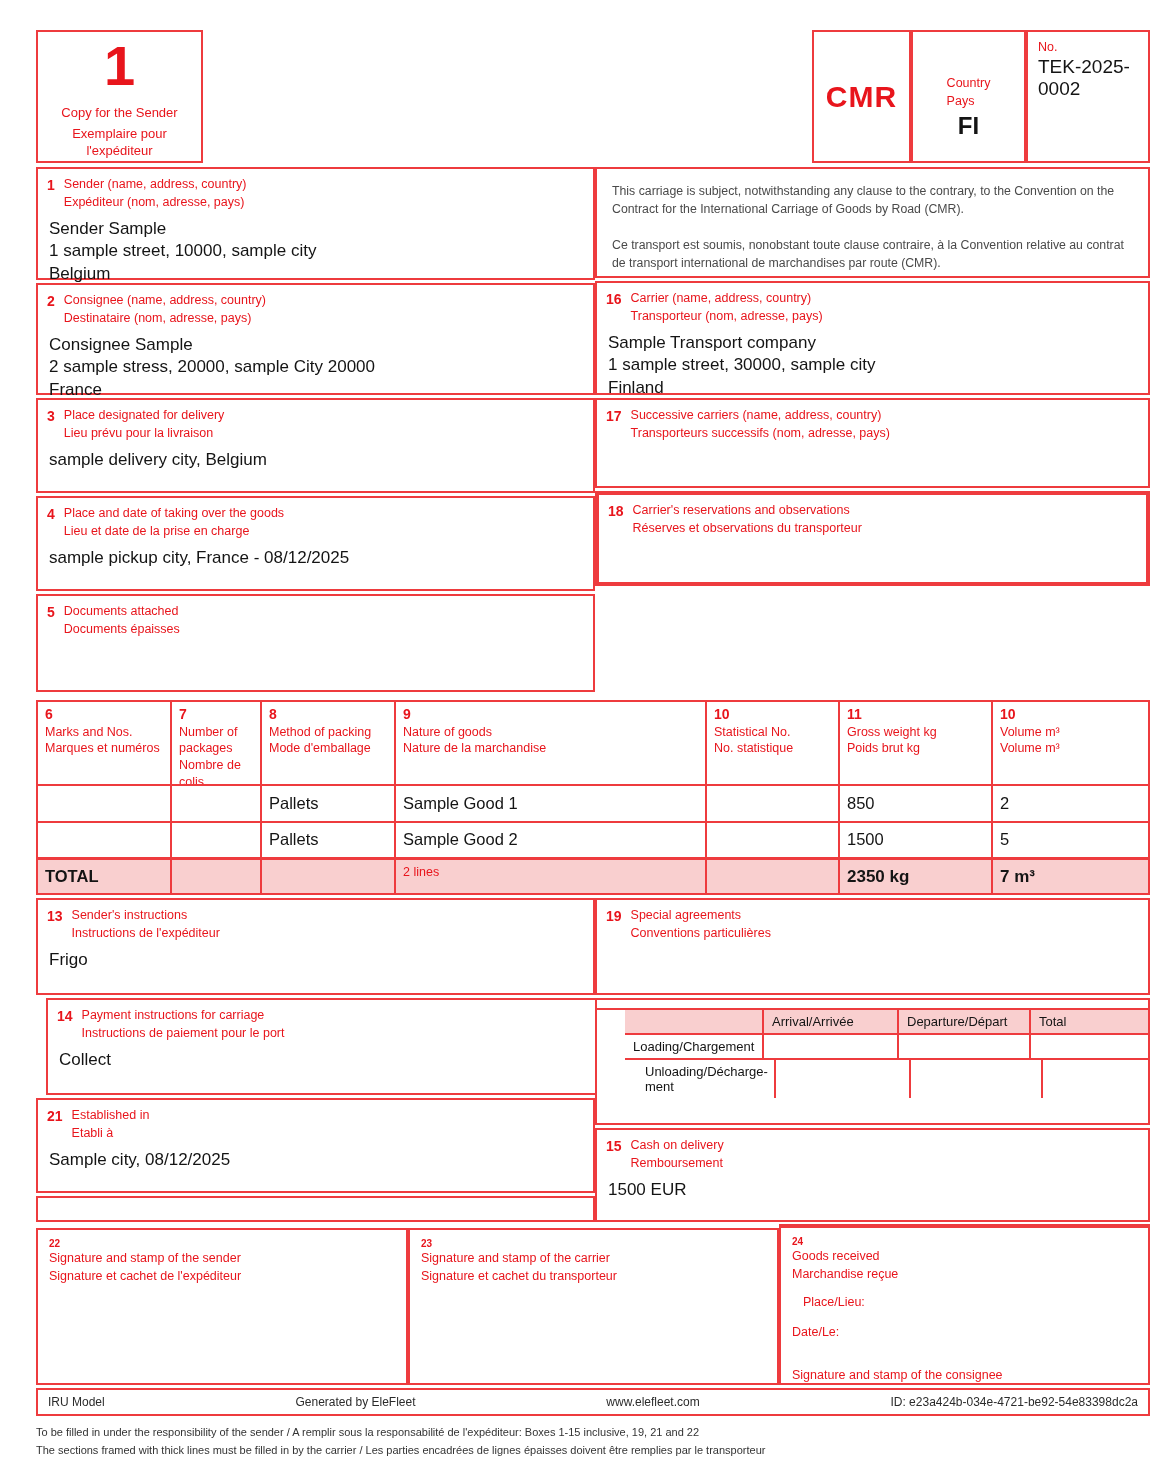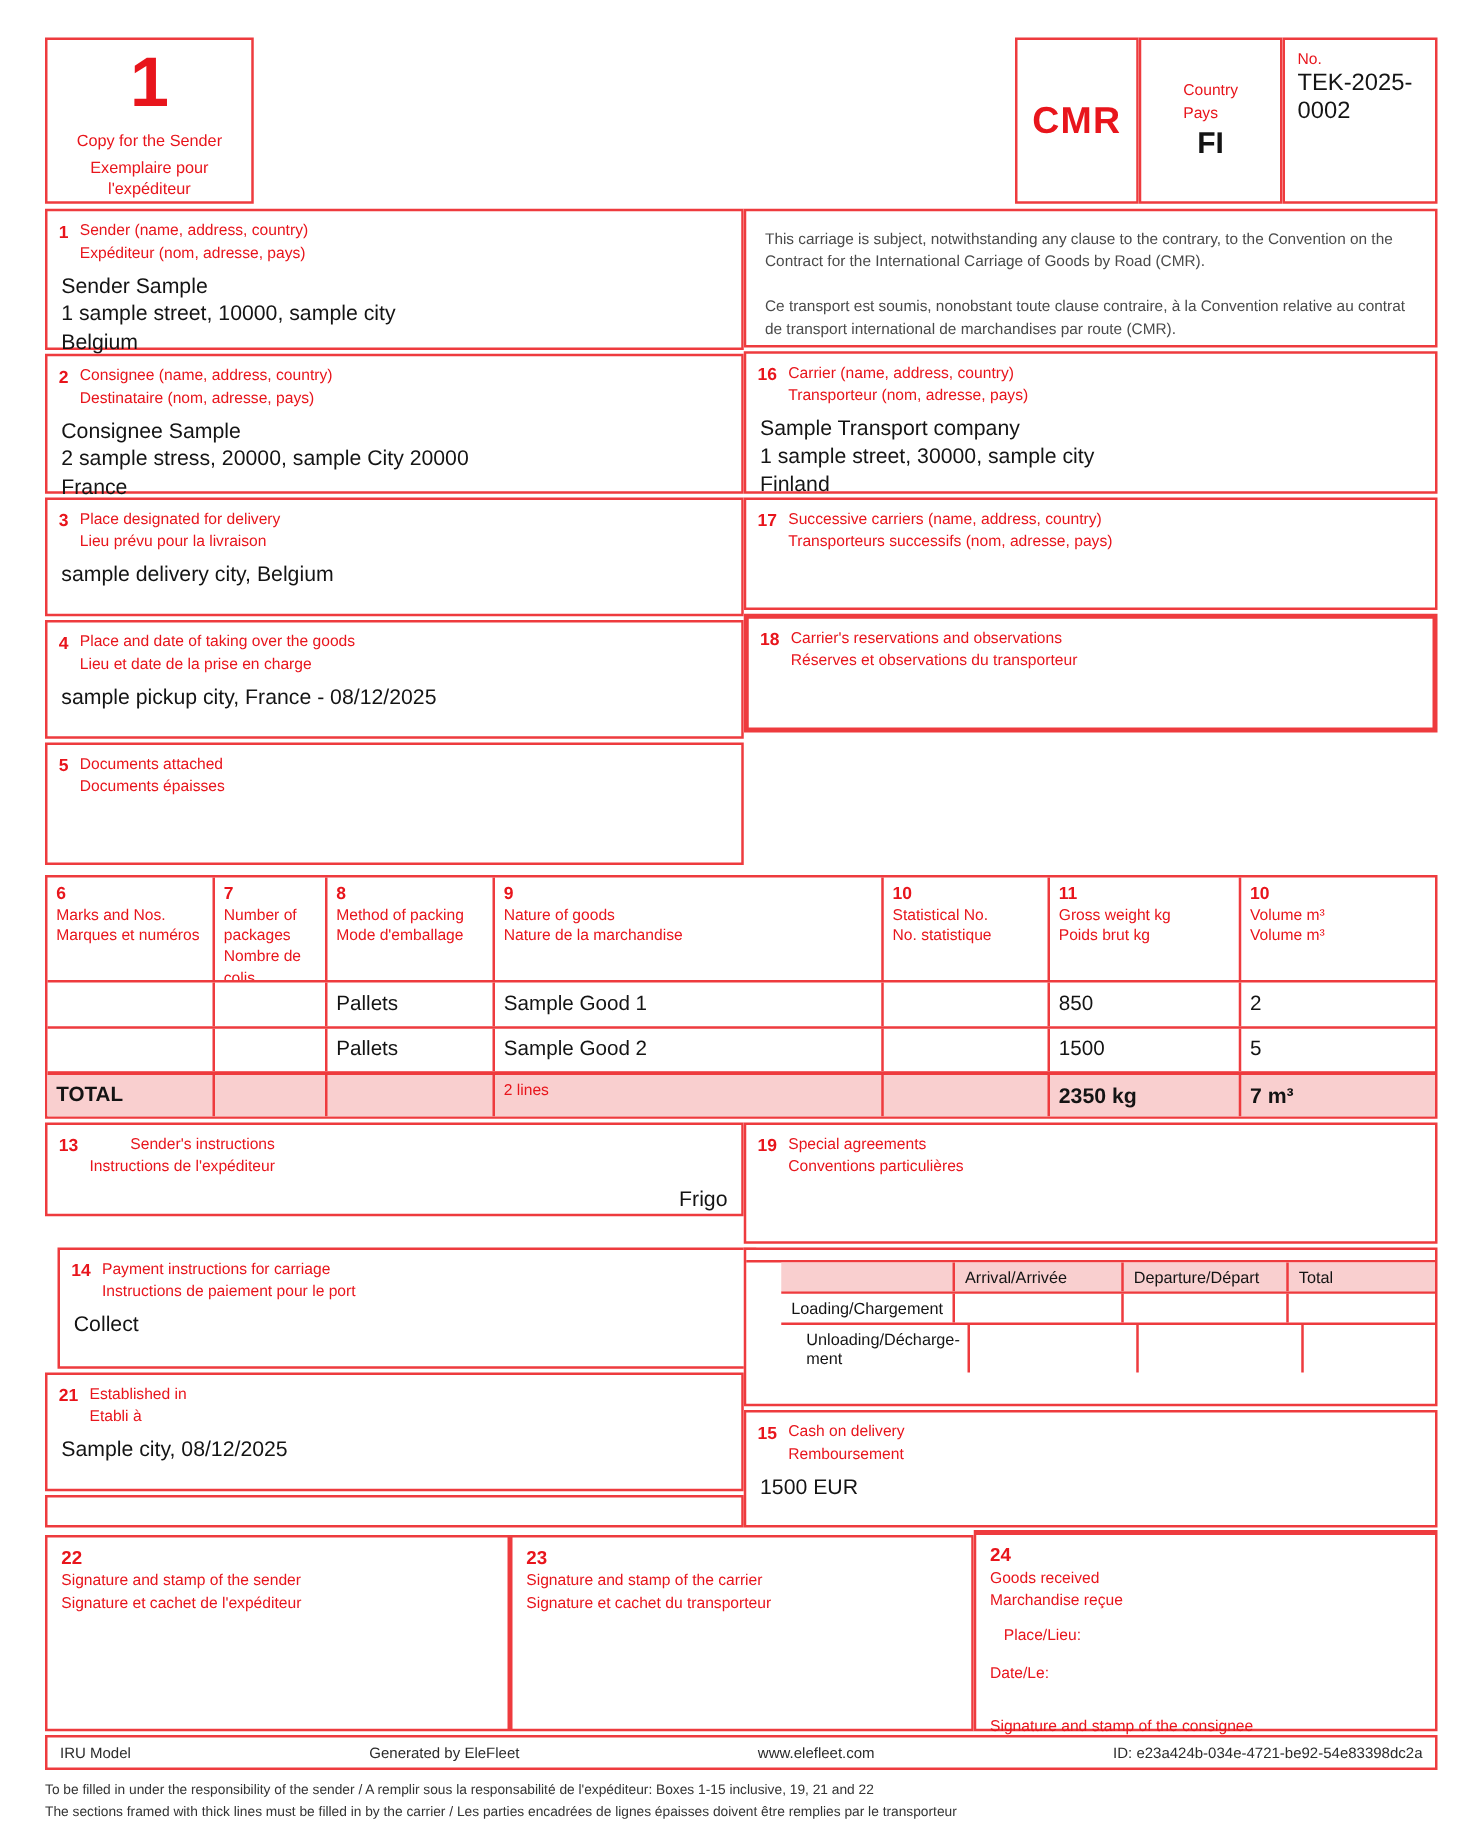--- a/index.html
+++ b/index.html
@@ -21,21 +21,21 @@
   .ltxt{color:var(--rt);font-size:12.5px;line-height:1.42;}
   .val{color:var(--ink);font-size:17px;line-height:1.35;padding:6px 11px 0 11px;white-space:pre-line;}
   
   .hd-copy{display:flex;flex-direction:column;align-items:center;text-align:center;padding-top:6px;}
   .bigone{color:var(--rt);font-size:56px;font-weight:bold;line-height:1.0;}
   .copylbl{color:var(--rt);font-size:13px;line-height:1.35;margin-top:10px;width:120px;}
   .copylbl2{color:var(--rt);font-size:13px;line-height:1.35;margin-top:3px;width:140px;}
   .hd-title{text-align:center;padding-top:12px;color:var(--rt);font-size:13.5px;line-height:1.5;letter-spacing:.3px;}
   .hd-cmr{display:flex;align-items:center;justify-content:center;}
   .cmr{color:var(--rt);font-weight:bold;font-size:30px;letter-spacing:1px;}
-  .hd-country{text-align:center;padding-top:32px;}
+  .hd-country{text-align:center;padding-top:43px;}
   .hd-country .cl{color:var(--rt);font-size:12.5px;line-height:1.4;text-align:left;display:inline-block;}
   .hd-country .cc{color:var(--ink);font-weight:bold;font-size:24px;margin-top:2px;}
   .hd-no{padding:8px 10px;}
   .hd-no .nl{color:var(--rt);font-size:12.5px;}
   .hd-no .nv{color:var(--ink);font-size:19px;margin-top:2px;}
   
   .legal{padding:13px 15px;color:#4a4a4a;font-size:12.3px;line-height:1.5;}
   .legal p{margin:0 0 17px 0;}
   
   .gt{position:absolute;box-sizing:border-box;border:2px solid var(--rb);left:36px;top:700px;width:1114px;height:195px;display:flex;flex-direction:column;}
@@ -57,21 +57,21 @@
   .pt{margin-top:8px;border-top:2px solid var(--rb);}
   .pt .prow{display:flex;box-sizing:border-box;border-bottom:2px solid var(--rb);margin-left:28px;}
   .pt .prow:last-child{border-bottom:none;padding-left:12px;}
   .pt .pcell{box-sizing:border-box;border-left:2px solid var(--rb);padding:4px 8px;font-size:13px;color:var(--ink);}
   .pt .pcell:first-child{border-left:none;}
   .pt .phead .pcell{background:var(--pink);}
   .pc0{width:137px;} .pc1{width:135px;} .pc2{width:132px;} .pc3{flex:1;}
   .prewrap{white-space:pre-line;}
   
   .sig{padding:8px 11px;}
-  .sig .snum{color:var(--rt);font-weight:bold;font-size:15px;}
+  .sig .snum{color:var(--rt);font-weight:bold;font-size:10px;}
   .sig .sl{color:var(--rt);font-size:12.5px;line-height:1.45;}
   .b24line{color:var(--rt);font-size:12.5px;line-height:1.45;}
   .mt10{margin-top:10px;margin-left:11px;} .mt12{margin-top:12px;} .mt24{margin-top:24px;}
   
   .footer{display:flex;align-items:center;justify-content:space-between;padding:0 10px;font-size:12px;color:#2b2b2b;}
   .fineprint{position:absolute;left:36px;top:1424px;width:1114px;font-size:11px;color:#333;line-height:1.6;}
 </style>
 </head>
 <body>
 
@@ -249,21 +249,21 @@
       <div class="cell c6 total-label">TOTAL</div>
       <div class="cell c7"></div>
       <div class="cell c8"></div>
       <div class="cell c9 total-lines">2 lines</div>
       <div class="cell c10"></div>
       <div class="cell c11 total-num">2350 kg</div>
       <div class="cell c12 total-num">7 m³</div>
     </div>
   </div>
 
-  <div class="b" style="left:36px;top:898px;width:559px;height:75px;text-align:right;">
+  <div class="b" style="left:36px;top:898px;width:559px;height:97px;">
     <div class="lblrow">
       <span class="lnum">13</span>
       <span class="ltxt">
         <span>Sender's instructions</span><br>
         <span>Instructions de l'expéditeur</span>
       </span>
     </div>
     <div class="val">Frigo</div>
   </div>
   <div class="b" style="left:595px;top:898px;width:555px;height:97px;">

